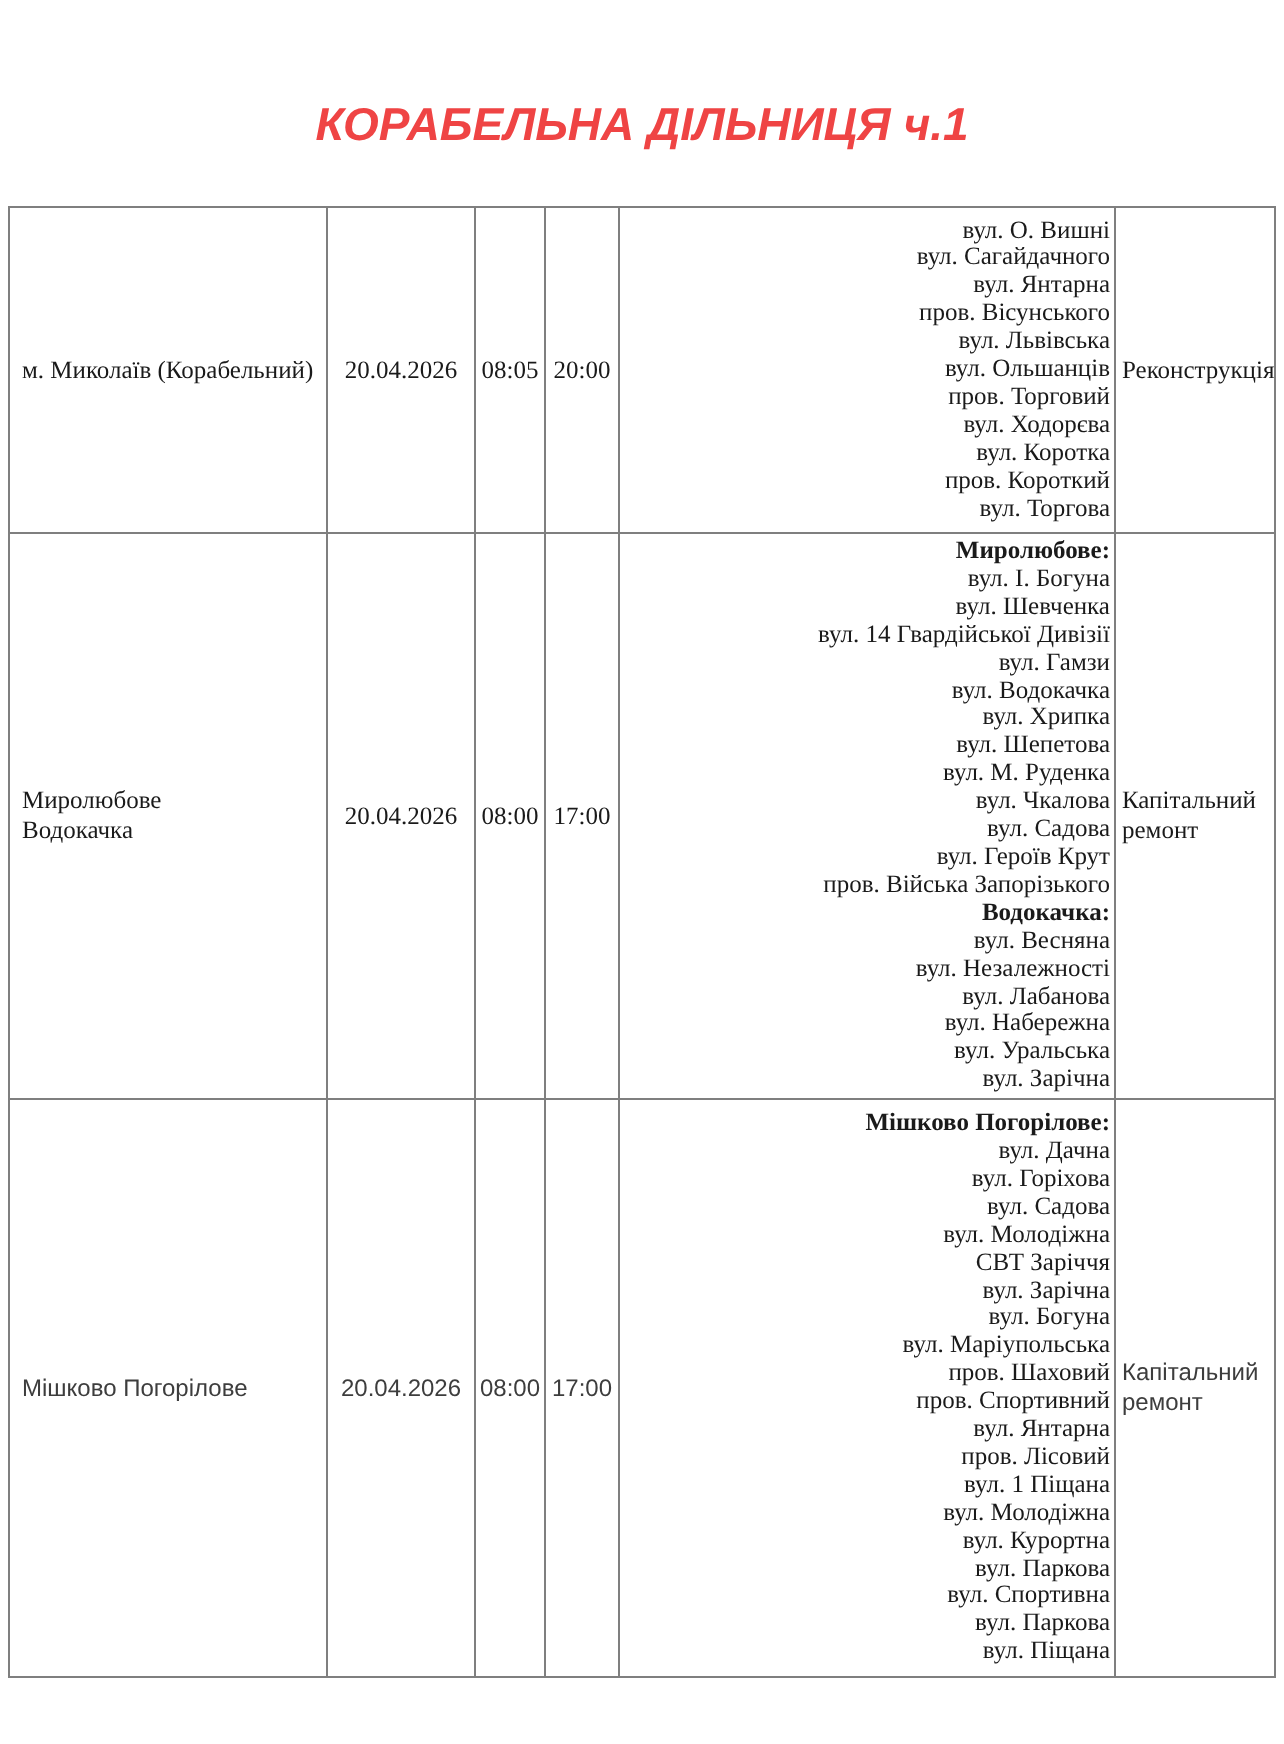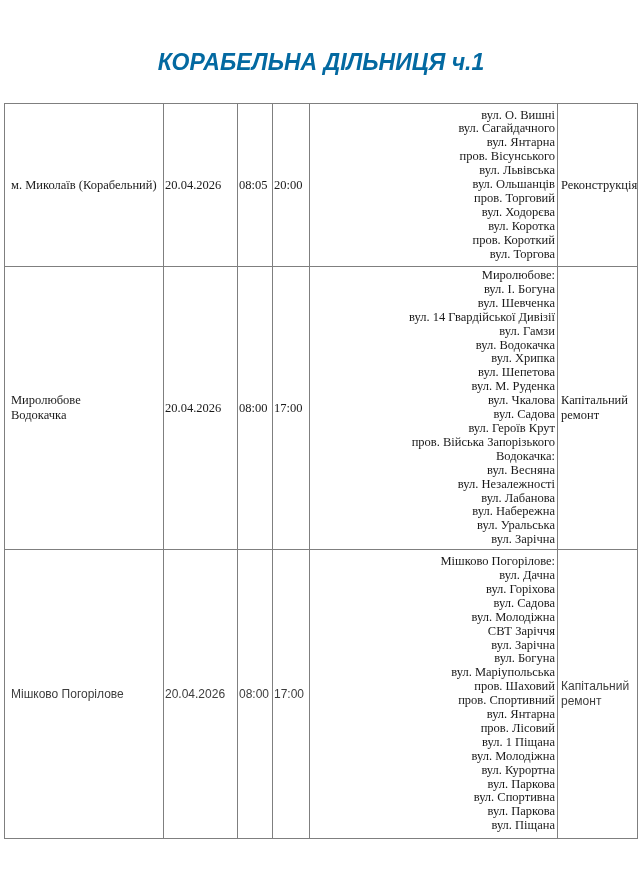--- a/index.html
+++ b/index.html
@@ -6,21 +6,21 @@
   body{
     width:642px;height:872px;overflow:hidden;background:#ffffff;
     font-family:"Liberation Serif","DejaVu Serif",serif;
     color:#1a1a1a;position:relative;
   }
   .page-title{
     position:absolute;top:49px;left:0;width:642px;
     text-align:center;
     font-family:"Liberation Sans","DejaVu Sans",sans-serif;
     font-weight:bold;font-style:italic;
-    font-size:23px;letter-spacing:0px;color:#0369a1;
+    font-size:23px;letter-spacing:0px;color:#ef4444;
     white-space:nowrap;
   }
   table.schedule{
     position:absolute;top:103px;left:4px;
     width:634px;
     border-collapse:collapse;table-layout:fixed;
   }
   table.schedule td{
     border:1px solid #7f7f7f;
     font-size:12.5px;
@@ -28,26 +28,26 @@
     overflow:hidden;
   }
   col.c-loc{width:159px}
   col.c-date{width:74px}
   col.c-start{width:35px}
   col.c-end{width:37px}
   col.c-streets{width:248px}
   col.c-work{width:80px}
 
   td.loc{padding:2px 4px 2px 6px;white-space:pre-line;line-height:15px;}
-  td.date,td.start,td.end{padding:1px;}
+  td.date,td.start,td.end{text-align:center;padding:1px;}
   td.streets{vertical-align:top;padding:2px 2px 2px 4px;line-height:13.9px;text-align:right;}
   td.work{padding:2px 1px 2px 3px;line-height:15px;font-size:12px;}
 
   .street-line{white-space:nowrap;}
-  .street-line.bold{font-weight:normal;}
+  .street-line.bold{font-weight:bold;}
 
   
   tr.r1{height:163px}
   tr.r2{height:37px}
   tr.r3{height:280px}
   tr.r4{height:289px}
 
   
   tr.r4 td.loc, tr.r4 td.date, tr.r4 td.start, tr.r4 td.end, tr.r4 td.work{
     font-family:"Liberation Sans","DejaVu Sans",sans-serif;

